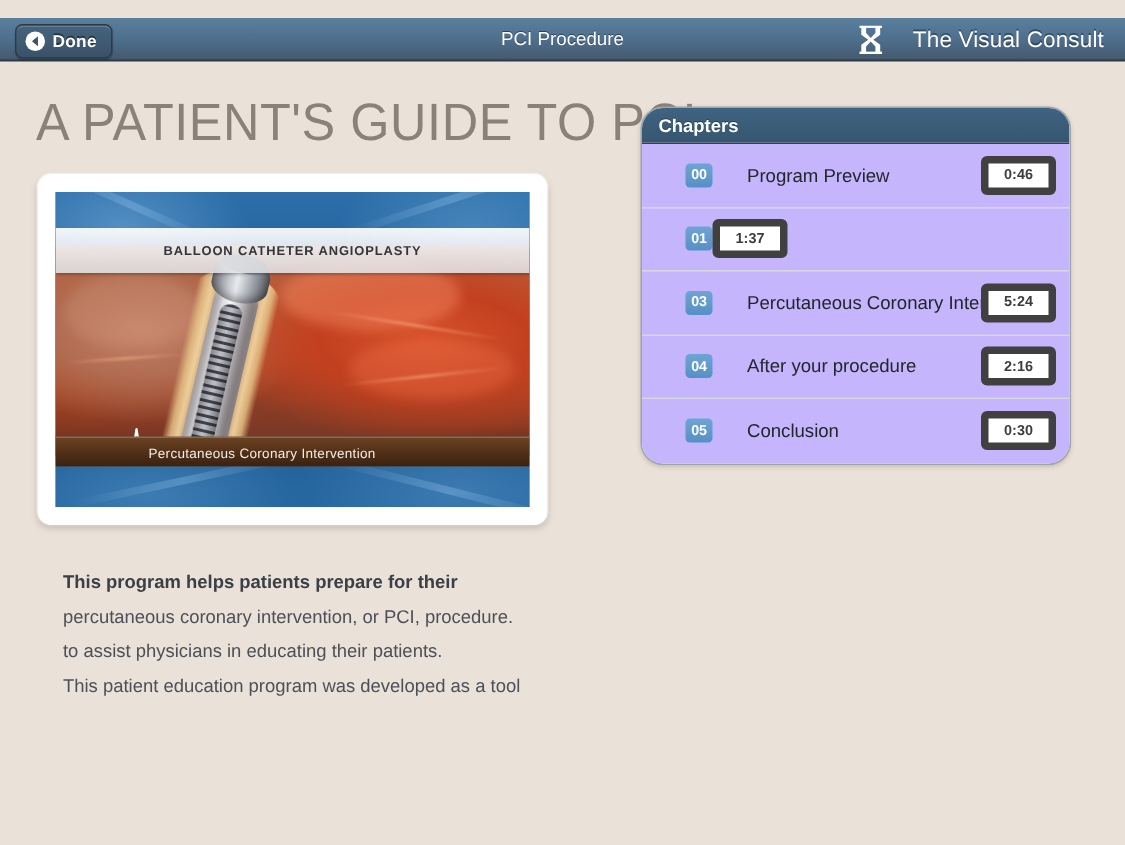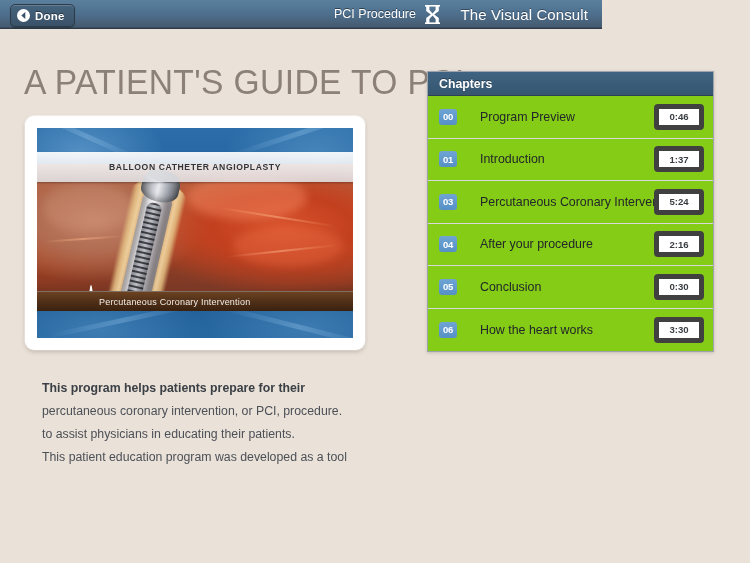--- a/index.html
+++ b/index.html
@@ -10,22 +10,22 @@
     width: 750px; height: 563px;
     background: #EAE1D8;
     font-family: "Liberation Sans", sans-serif;
     overflow: hidden;
     position: relative;
     -webkit-font-smoothing: antialiased;
   }
 
   
   #toolbar {
-    position: absolute; left: 0; top: 0;
-    width: 602px; height: 29px;
+    position: absolute; left: 0; top: 12px;
+    width: 750px; height: 29px;
     background: linear-gradient(to bottom, #5A7F9C 0%, #4F7190 45%, #455B70 96%, #33414F 100%);
     border-bottom: 1px solid #2C3A47;
     box-sizing: border-box;
   }
   #done-button {
     position: absolute; left: 10px; top: 4px;
     height: 21px;
     padding: 0 9px 0 6px;
     display: flex; align-items: center; gap: 5px;
     background: linear-gradient(to bottom, #46647E 0%, #3A5268 100%);
@@ -258,45 +258,45 @@
     white-space: nowrap;
   }
   #body-copy p.lead { font-weight: bold; color: #3B4046; }
 
   
   #chapters-panel {
     position: absolute; left: 427px; top: 71px;
     width: 285px;
     background: #FFFFFF;
     border: 1px solid #9EA4AB;
-    border-radius: 0;
+    border-radius: 15px;
     box-shadow: 0 1px 3px rgba(120,105,92,0.30);
     overflow: hidden;
   }
   #chapters-header {
     height: 24px;
     background: linear-gradient(to bottom, #3F6382 0%, #36566F 100%);
     border-bottom: 1px solid #2C4254;
     display: flex; align-items: center;
     padding-left: 11px;
     box-sizing: border-box;
   }
   #chapters-header-label {
     color: #FFFFFF;
     font-size: 12.3px;
     font-weight: bold;
     text-shadow: 0 -1px 0 rgba(0,0,0,0.35);
   }
   .chapter-row {
     height: 42.5px;
     display: flex; align-items: center;
-    padding: 0 9px 0 11px;
+    padding: 0 9px 0 29px;
     border-bottom: 1px solid #D6D8DA;
     box-sizing: border-box;
-    background: #84cc16;
+    background: #c4b5fd;
     cursor: pointer;
   }
   .chapter-row:last-child { border-bottom: none; }
   .chapter-num {
     flex: 0 0 auto;
     width: 18px; height: 16px;
     border-radius: 3px;
     background: linear-gradient(to bottom, #6FA4D4 0%, #5590C6 100%);
     color: #FFFFFF;
     font-size: 9.5px;
@@ -411,21 +411,20 @@
   </div>
 
   <div class="chapter-row">
     <span class="chapter-num">00</span>
     <span class="chapter-title">Program Preview</span>
     <span class="chapter-time">0:46</span>
   </div>
 
   <div class="chapter-row">
     <span class="chapter-num">01</span>
-    <span class="chapter-title">Introduction</span>
     <span class="chapter-time">1:37</span>
   </div>
 
 
   <div class="chapter-row">
     <span class="chapter-num">03</span>
     <span class="chapter-title">Percutaneous Coronary Intervention</span>
     <span class="chapter-time">5:24</span>
   </div>
 
@@ -434,18 +433,13 @@
     <span class="chapter-title">After your procedure</span>
     <span class="chapter-time">2:16</span>
   </div>
 
   <div class="chapter-row">
     <span class="chapter-num">05</span>
     <span class="chapter-title">Conclusion</span>
     <span class="chapter-time">0:30</span>
   </div>
 
-  <div class="chapter-row">
-    <span class="chapter-num">06</span>
-    <span class="chapter-title">How the heart works</span>
-    <span class="chapter-time">3:30</span>
-  </div>
 </div>
 
 </body></html>

